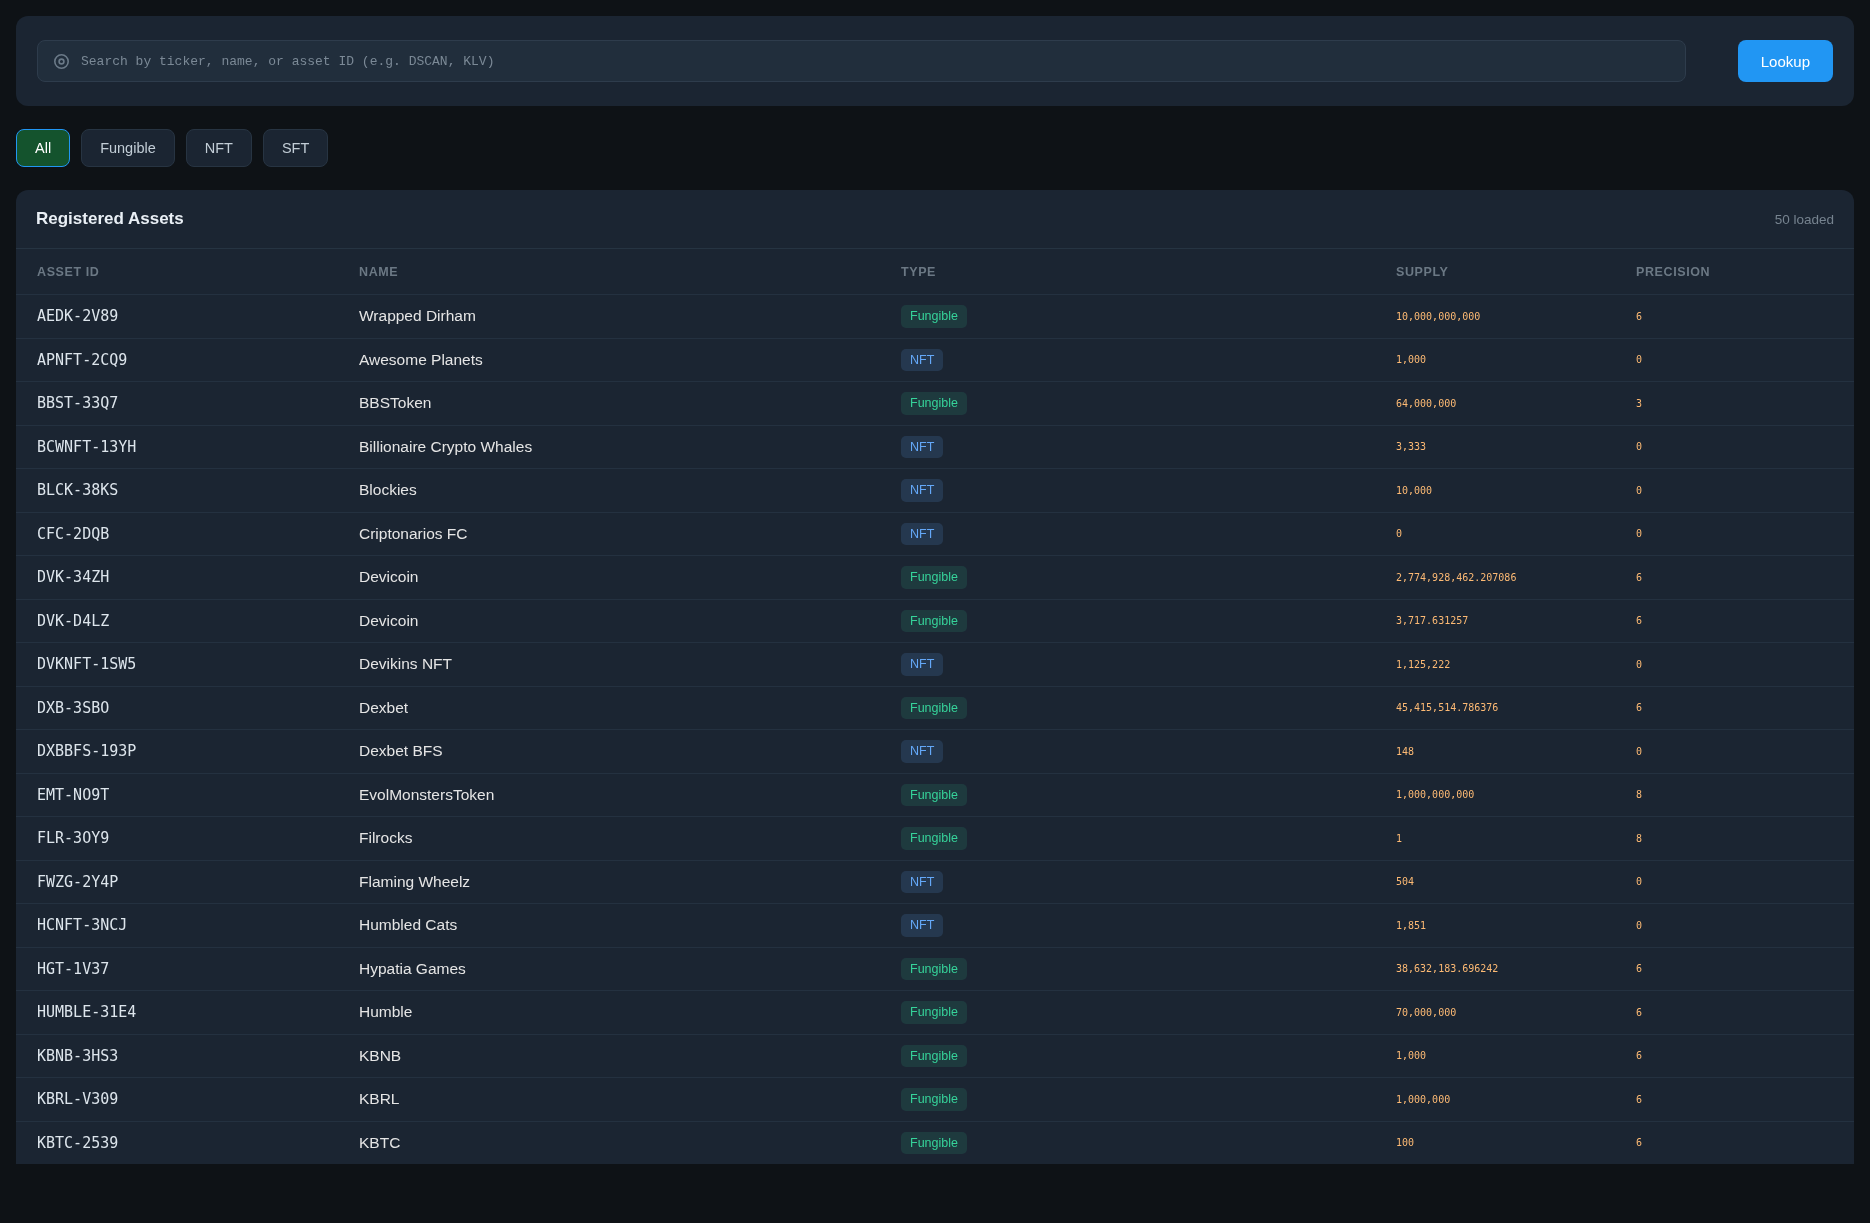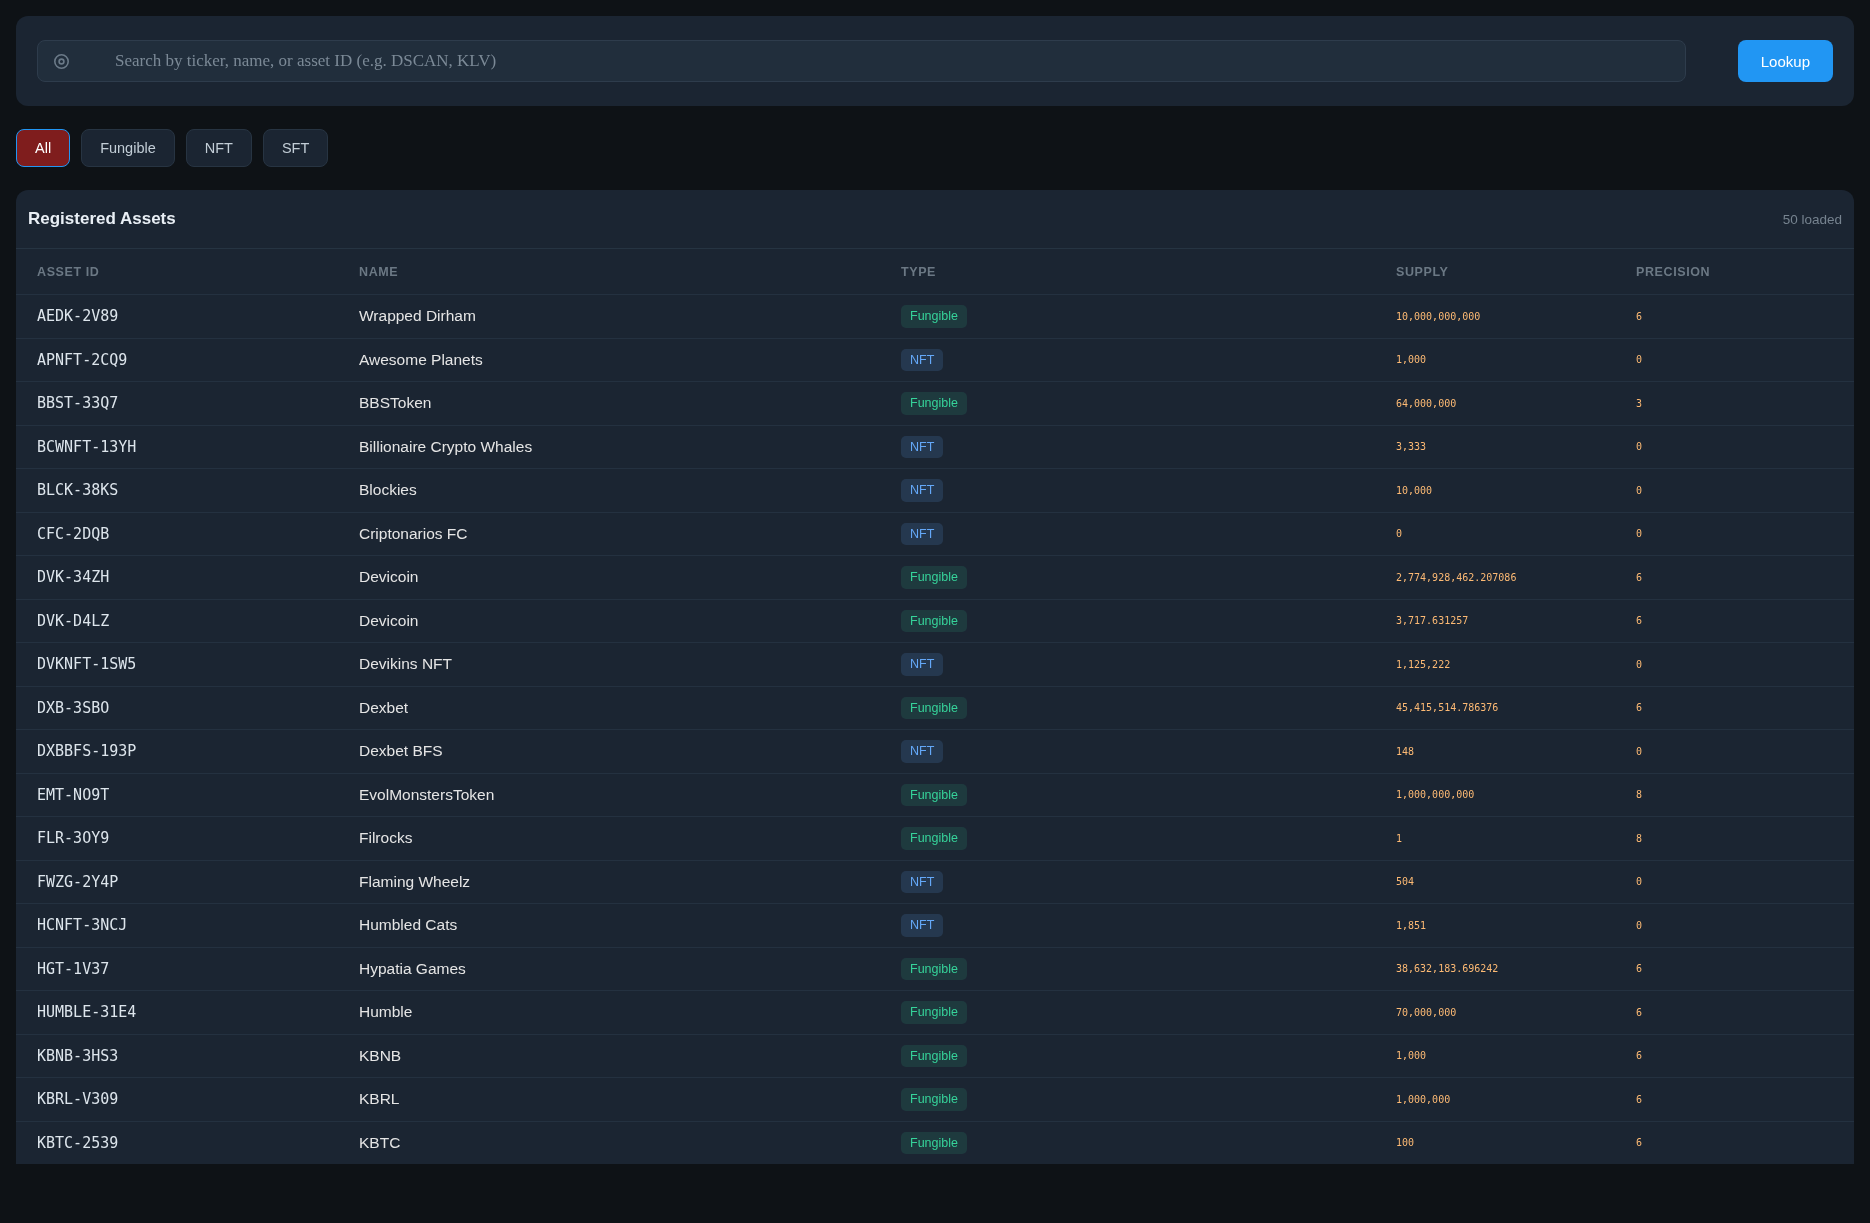--- a/index.html
+++ b/index.html
@@ -31,23 +31,22 @@
     gap:11px;
     padding:0 15px;
   }
   .search-input-wrap svg { flex:0 0 auto; display:block; }
   .search-input {
     flex:1;
     background:transparent;
     border:none;
     outline:none;
     color:#dfe7ee;
-    font-size:17px;
-    font-family:Liberation Serif, serif;
-    margin-left:34px;
+    font-size:13px;
+    font-family:Liberation Mono, monospace;
   }
   .search-input::placeholder { color:#7b8996; }
   .lookup-btn {
     height:42px;
     padding:0 23px;
     background:#2196f3;
     border:none;
     border-radius:8px;
     color:#ffffff;
     font-size:15px;
@@ -61,33 +60,33 @@
   .chip {
     background:#1b2532;
     border:1px solid #273442;
     border-radius:8px;
     padding:10px 18px;
     color:#c2cdd6;
     font-size:14.5px;
     font-family:"Liberation Sans", sans-serif;
     cursor:pointer;
   }
-  .chip.active { background:#7f1d1d; border-color:#2196f3; color:#fff;text-align:center; }
+  .chip.active { background:#14532d; border-color:#2196f3; color:#fff;text-align:center; }
 
   
   .panel {
     background:#1b2532;
     border-radius:12px 12px 0 0;
     overflow:hidden;
   }
   .panel-header {
     display:flex;
     justify-content:space-between;
     align-items:center;
-    padding:19px 12px;
+    padding:19px 20px;
     border-bottom:1px solid #263442;
   }
   .panel-title { font-size:17px; font-weight:bold; color:#e9eff5; }
   .loaded { font-size:13.5px; color:#76838f; }
 
   table { width:100%; border-collapse:collapse; table-layout:fixed; }
   col.c-id   { width:343px; }
   col.c-name { width:542px; }
   col.c-type { width:auto;  }
   col.c-sup  { width:240px; }

